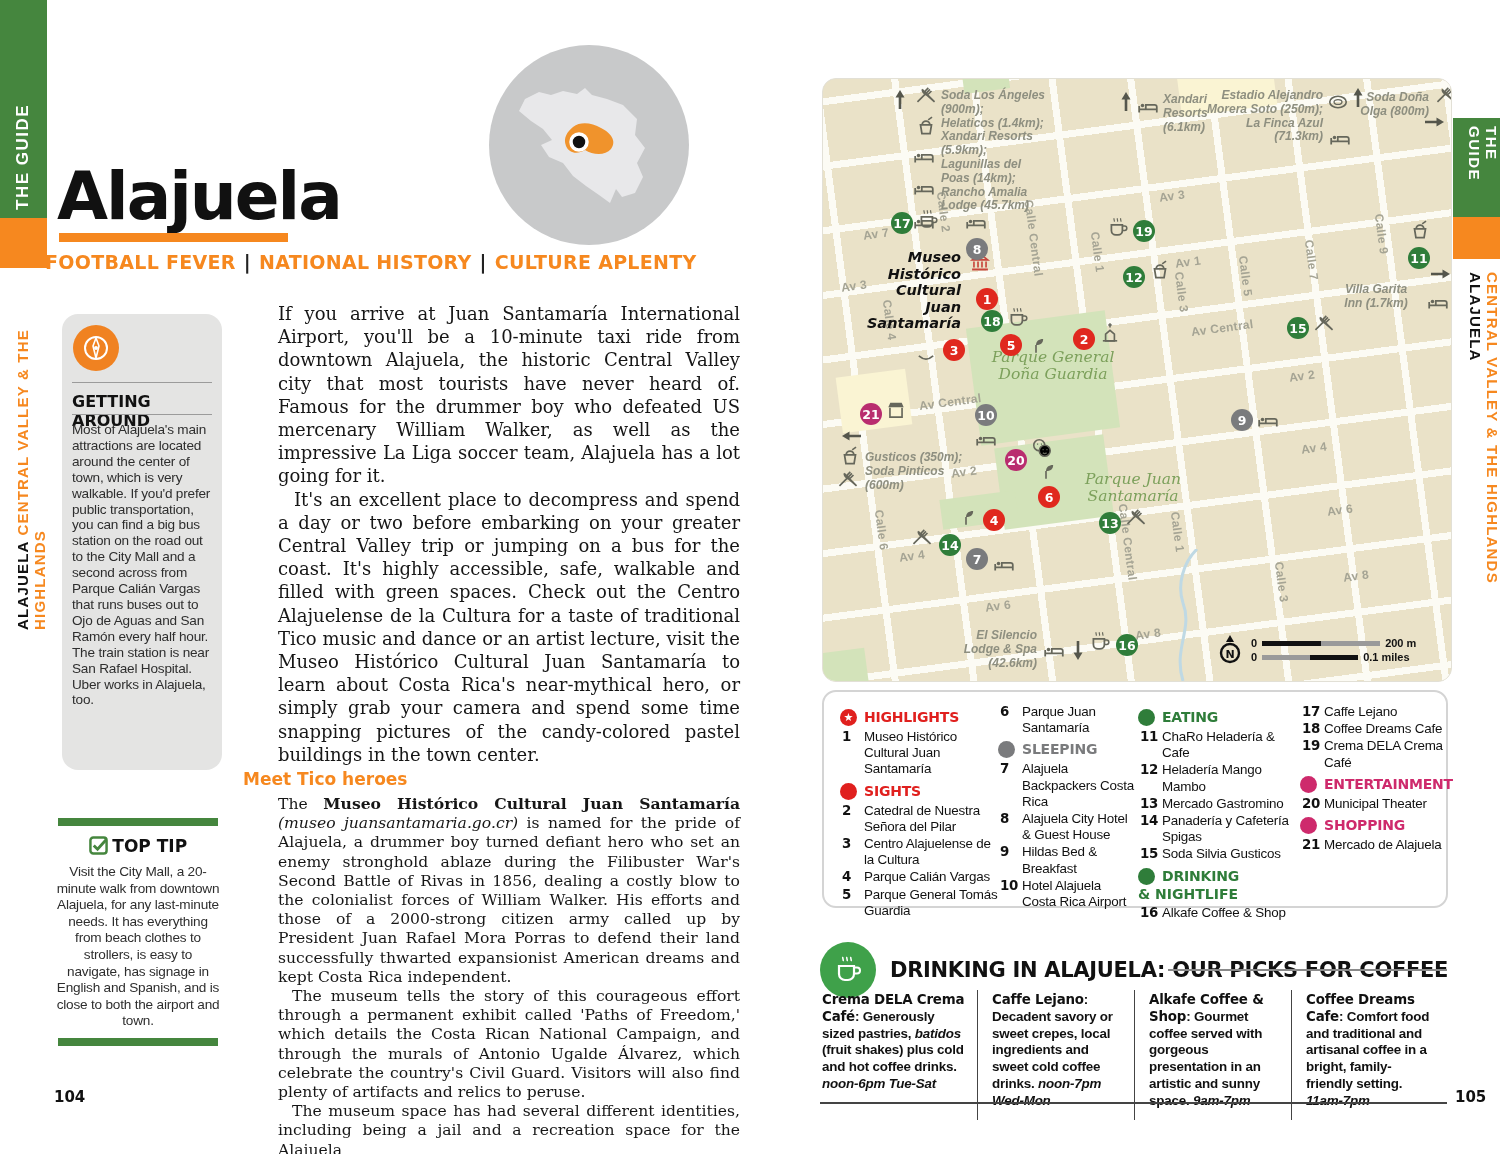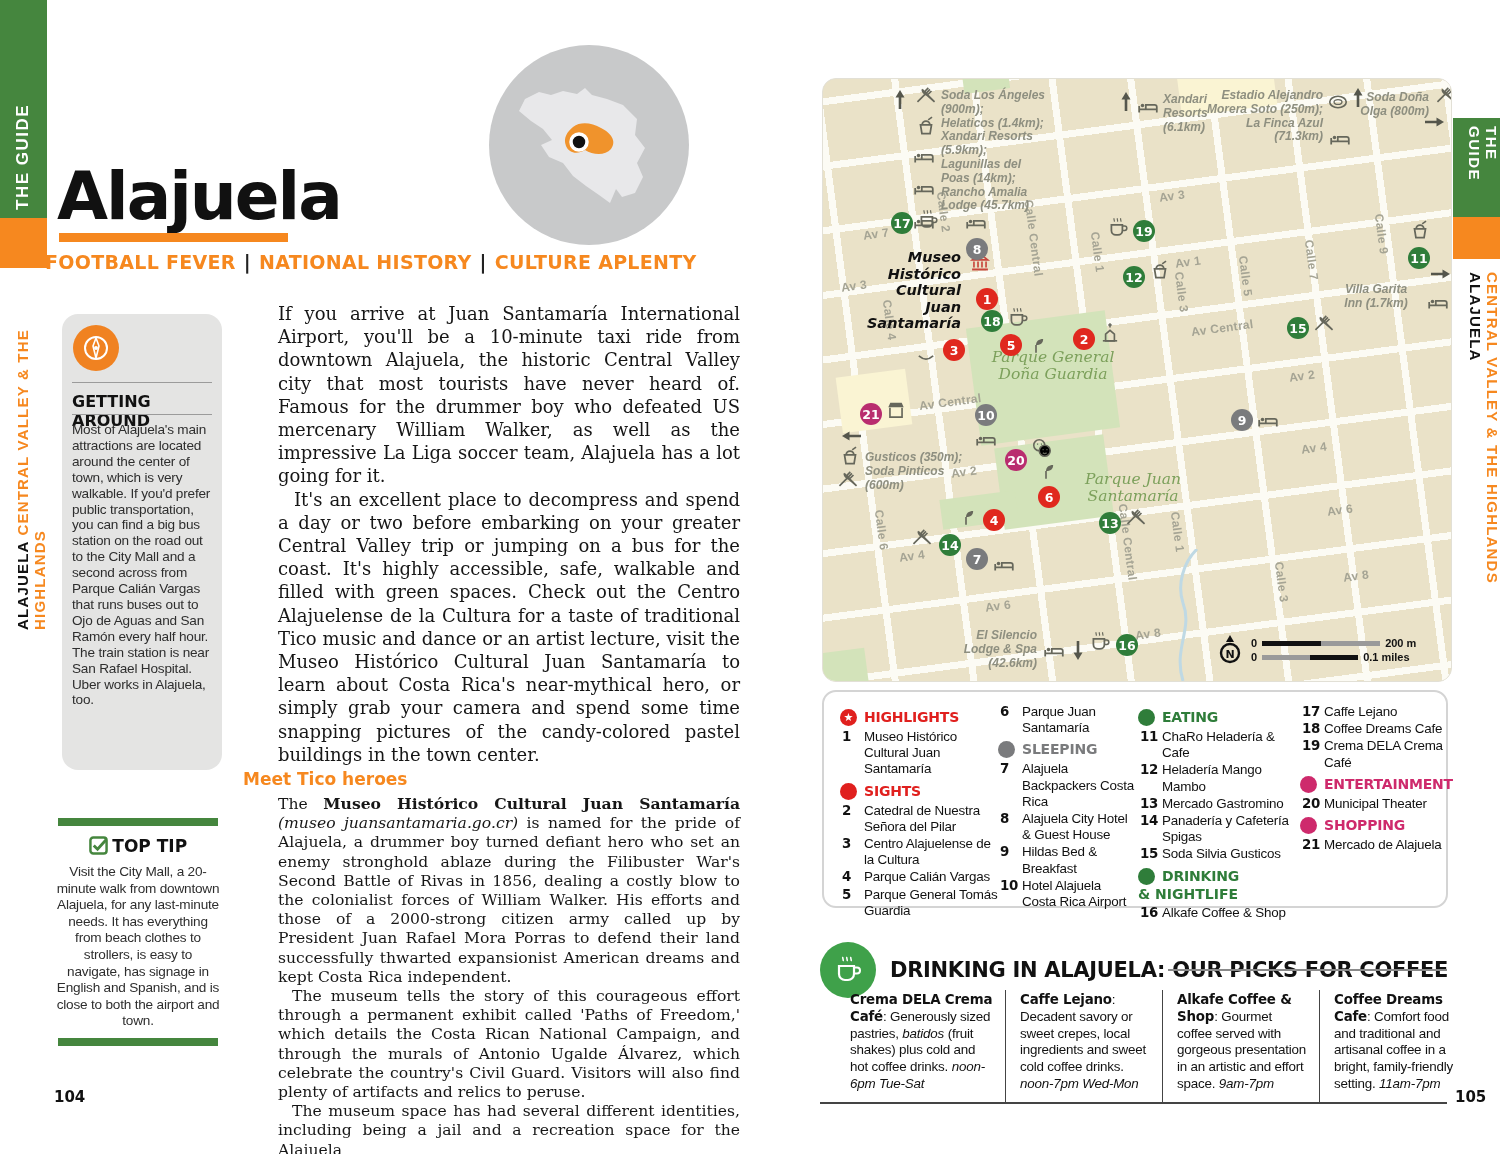--- a/index.html
+++ b/index.html
@@ -598,23 +598,23 @@
 
   <div class="abs coffee-circle" style="left:820px;top:942px;width:56px;height:56px;">
     <svg width="34" height="34" viewBox="0 0 34 34">
         <path d="M8 13h15v8a6 6 0 0 1-6 6h-3a6 6 0 0 1-6-6z" fill="none" stroke="#fff" stroke-width="2.2"></path>
         <path d="M23 14.5h3a3 3 0 0 1 0 6h-3" fill="none" stroke="#fff" stroke-width="2"></path>
         <path d="M12 4c-1 1.7 1 2.3 0 4M16 4c-1 1.7 1 2.3 0 4M20 4c-1 1.7 1 2.3 0 4" fill="none" stroke="#fff" stroke-width="1.6"></path>
       </svg>
   </div>
   <div class="abs coffee-title" style="left:890px;top:958px;">DRINKING IN ALAJUELA: OUR PICKS FOR COFFEE</div>
   <div class="abs coffee-rule" style="left:1168px;top:969px;width:279px;"></div>
-  <div class="abs coffee-cols" style="left:848px;top:990px;width:628px;" id="coffee-cols">
+  <div class="abs coffee-cols" style="left:820px;top:990px;width:628px;font-weight:bold;" id="coffee-cols">
       <div class="coffee-col" style="width: 157px; box-sizing: border-box; padding: 2px 12px 10px 2px;"><b>Crema DELA Crema Café</b>: <span>Generously sized pastries, </span><i>batidos</i><span> (fruit shakes) plus cold and hot coffee drinks. </span><i>noon-6pm Tue-Sat</i></div>
       <div class="coffee-col" style="width: 157px; box-sizing: border-box; padding: 2px 12px 10px 14px; border-left: 1.5px solid rgb(68, 68, 68);"><b>Caffe Lejano</b>: <span>Decadent savory or sweet crepes, local ingredients and sweet cold coffee drinks. </span><i>noon-7pm Wed-Mon</i></div>
-      <div class="coffee-col" style="width: 157px; box-sizing: border-box; padding: 2px 12px 10px 14px; border-left: 1.5px solid rgb(68, 68, 68);"><b>Alkafe Coffee &amp; Shop</b>: <span>Gourmet coffee served with gorgeous presentation in an artistic and effort space. </span><i>9am-7pm</i></div>
+      <div class="coffee-col" style="width: 157px; box-sizing: border-box; padding: 2px 12px 10px 14px; border-left: 1.5px solid rgb(68, 68, 68);"><b>Alkafe Coffee &amp; Shop</b>: <span>Gourmet coffee served with gorgeous presentation in an artistic and sunny space. </span><i>9am-7pm</i></div>
       <div class="coffee-col" style="width: 157px; box-sizing: border-box; padding: 2px 12px 10px 14px; border-left: 1.5px solid rgb(68, 68, 68);"><b>Coffee Dreams Cafe</b>: <span>Comfort food and traditional and artisanal coffee in a bright, family-friendly setting. </span><i>11am-7pm</i></div>
     </div>
   <div class="abs" style="left:820px;top:1102px;width:627px;height:1.5px;background:#444;"></div>
 
   <div class="abs pagenum" style="left:54px;top:1088px;">104</div>
   <div class="abs pagenum" style="left:1455px;top:1088px;">105</div>
 </div>
 
 </body></html>

